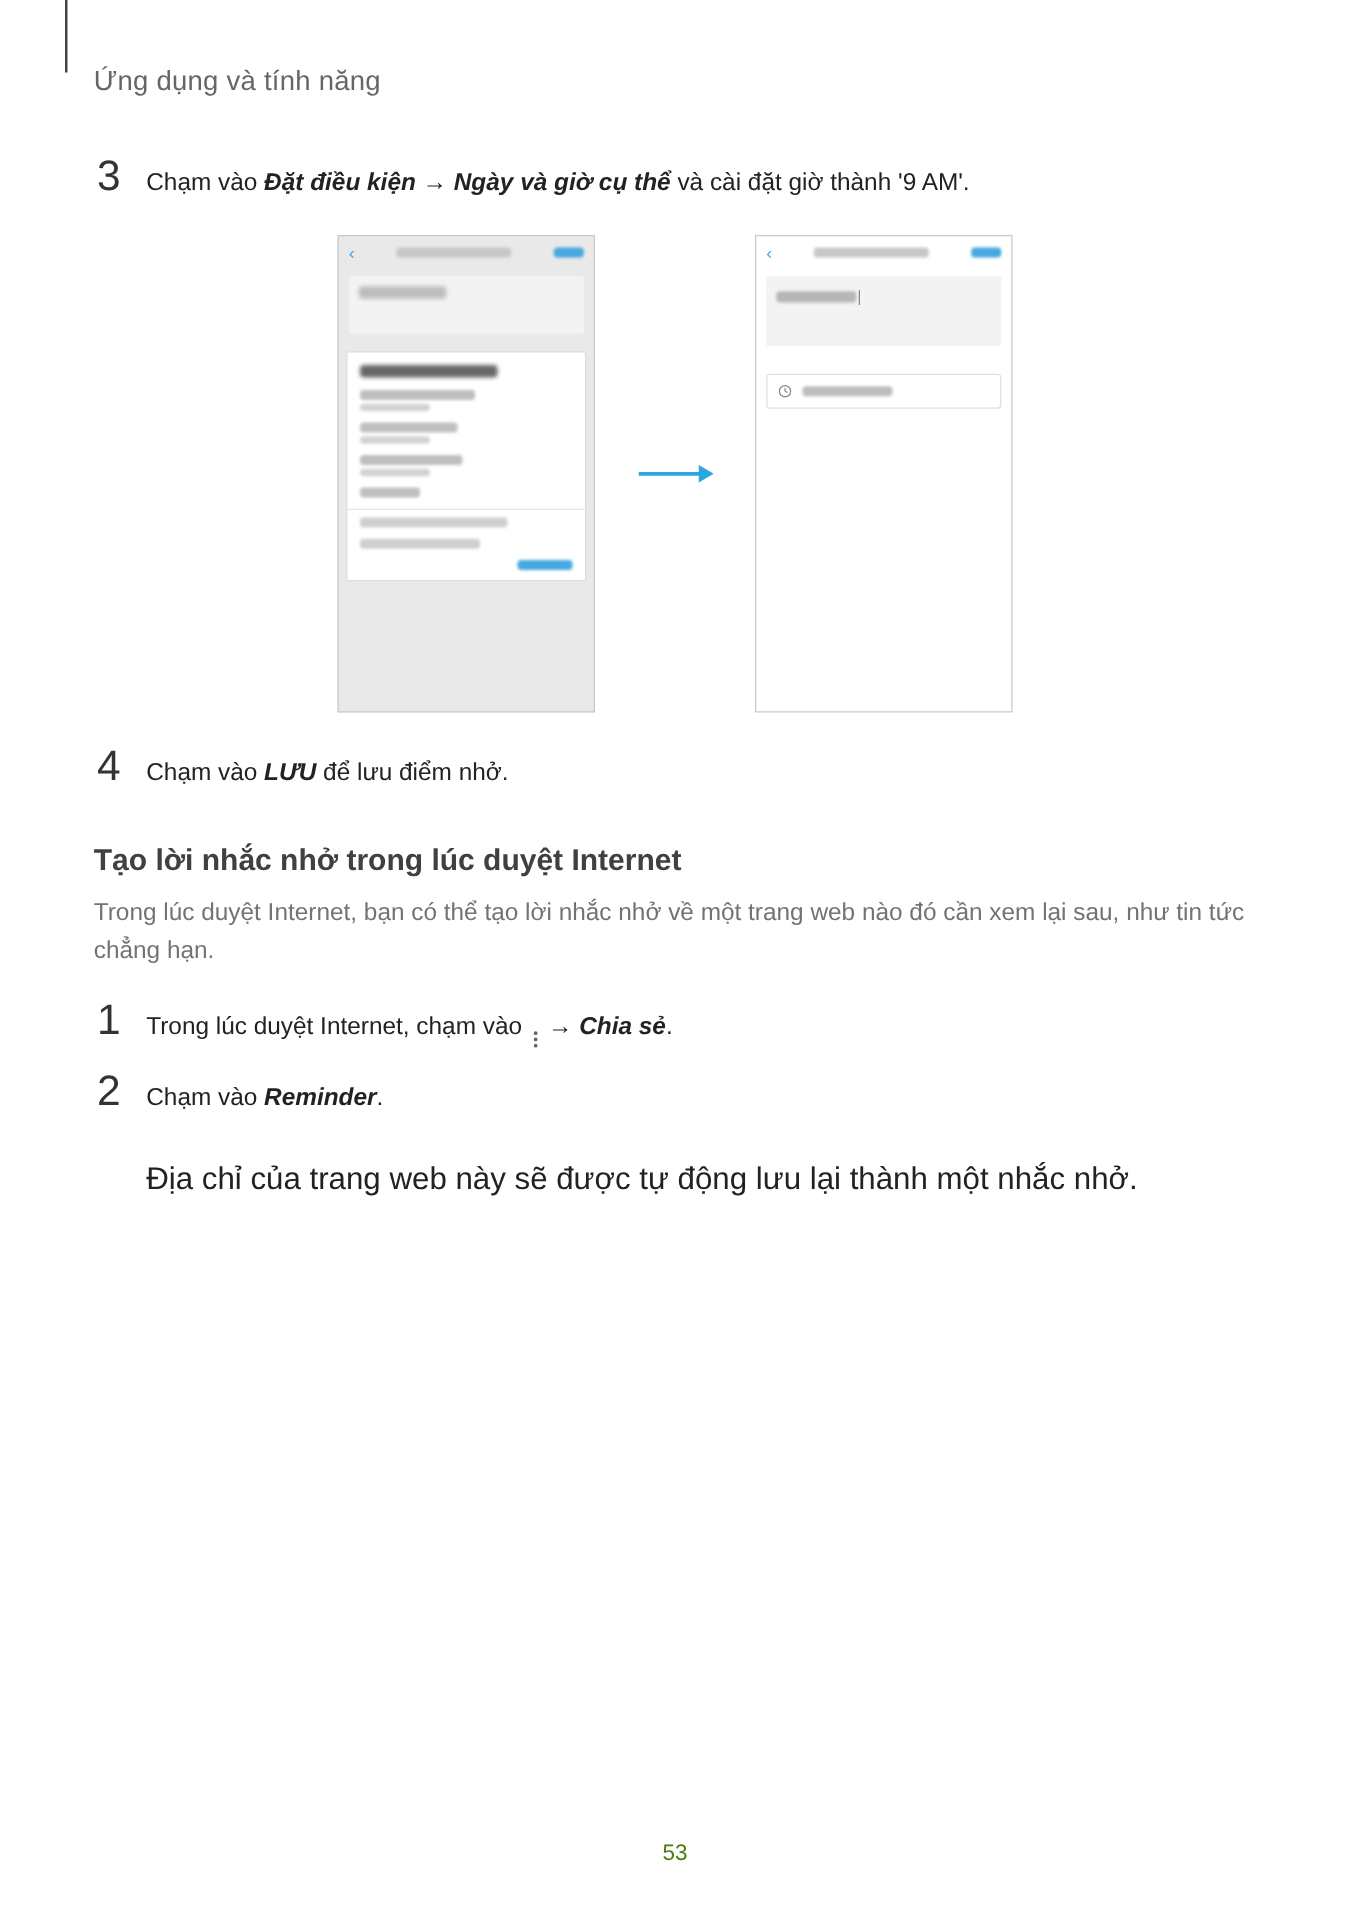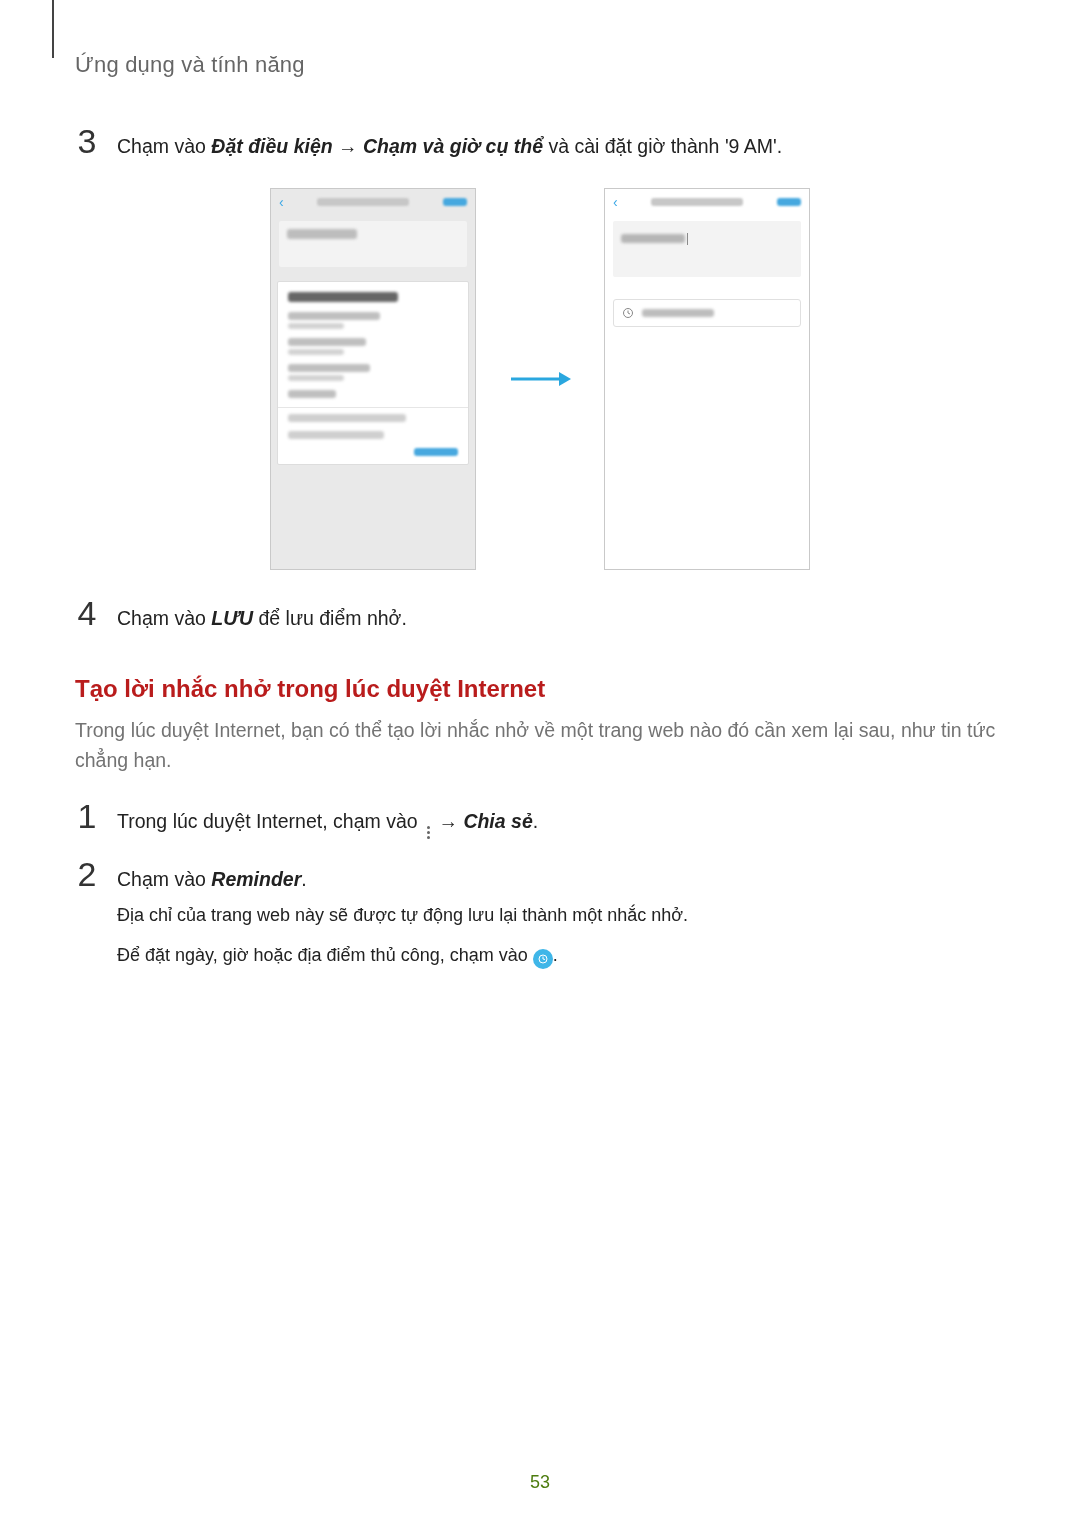--- a/index.html
+++ b/index.html
@@ -37,44 +37,44 @@
 
   .phone2-body { padding: 0 8px; }
   .phone2-input { height: 56px; background: #f3f3f3; border-radius: 2px; margin-top: 6px; padding: 8px; }
   .phone2-chip { margin-top: 22px; height: 28px; background: #fff; border: 1px solid #e0e0e0; border-radius: 3px; display: flex; align-items: center; gap: 8px; padding: 0 8px; }
   .clock-icon { width: 12px; height: 12px; }
   .chip-blur { width: 72px; height: 8px; background: #bdbdbd; border-radius: 3px; filter: blur(1.4px); }
 
   .arrow-col { width: 72px; display: flex; align-items: center; justify-content: center; }
   .arrow-svg { width: 62px; height: 22px; }
 
-  .h2 { font-size: 24px; font-weight: 700; margin-top: 42px; color: #b91c1c; }
+  .h2 { font-size: 24px; font-weight: 700; margin-top: 42px; color: #404040; }
   .para { font-size: 19.5px; line-height: 1.55; margin-top: 12px; color: #737373; }
   .dots-icon { width: 10px; display: inline-flex; flex-direction: column; gap: 2px; align-items: center; vertical-align: -1px; }
   .dots-icon span { width: 3px; height: 3px; background: #656565; border-radius: 50%; display: block; }
 
-  .sub-para { font-size: 18px; line-height: 1.85; margin-top: 6px; }
+  .sub-para { font-size: 25px; line-height: 1.85; margin-top: 28px; }
   .sub-para-block { margin-left: 42px; }
 
   .clock-badge { display: inline-flex; width: 20px; height: 20px; border-radius: 50%; background: #3fb6e8; align-items: center; justify-content: center; vertical-align: -4px; }
   .clock-badge svg { width: 12px; height: 12px; }
 
   .page-number { position: absolute; bottom: 34px; left: 0; right: 0; text-align: center; font-size: 18px; color: #4d7c0f; }
 </style>
 </head>
 <body>
 
 <div class="page">
   <div class="side-rule"></div>
   <div class="header-title">Ứng dụng và tính năng</div>
 
   <div class="step">
     <div class="step-num">3</div>
     <div class="step-body">
-      <span>Chạm vào </span><b>Đặt điều kiện</b><span> → </span><b>Chạm và giờ cụ thể</b><span> và cài đặt giờ thành '9 AM'.</span>
+      <span>Chạm vào </span><b>Đặt điều kiện</b><span> → </span><b>Ngày và giờ cụ thể</b><span> và cài đặt giờ thành '9 AM'.</span>
     </div>
   </div>
 
   <div class="figure-row">
 
     <div class="phone">
       <div class="phone-header">
         <span class="ph-back">‹</span>
         <div class="ph-title-blur"></div>
         <div class="ph-save-blur"></div>
@@ -163,25 +163,16 @@
   </div>
 
   <div class="step" style="margin-top:18px">
     <div class="step-num">2</div>
     <div class="step-body">
       <span>Chạm vào </span><b>Reminder</b><span>.</span>
     </div>
   </div>
   <div class="sub-para-block">
     <div class="sub-para">Địa chỉ của trang web này sẽ được tự động lưu lại thành một nhắc nhở.</div>
-    <div class="sub-para">
-      <span>Để đặt ngày, giờ hoặc địa điểm thủ công, chạm vào </span><span class="clock-badge">
-          <svg viewBox="0 0 24 24">
-            <circle cx="12" cy="12" r="8" fill="none" stroke="#fff" stroke-width="2"></circle>
-            <line x1="12" y1="12" x2="12" y2="7" stroke="#fff" stroke-width="2"></line>
-            <line x1="12" y1="12" x2="16" y2="13" stroke="#fff" stroke-width="2"></line>
-          </svg>
-        </span><span>.</span>
-    </div>
   </div>
 
   <div class="page-number">53</div>
 </div>
 
 </body></html>

